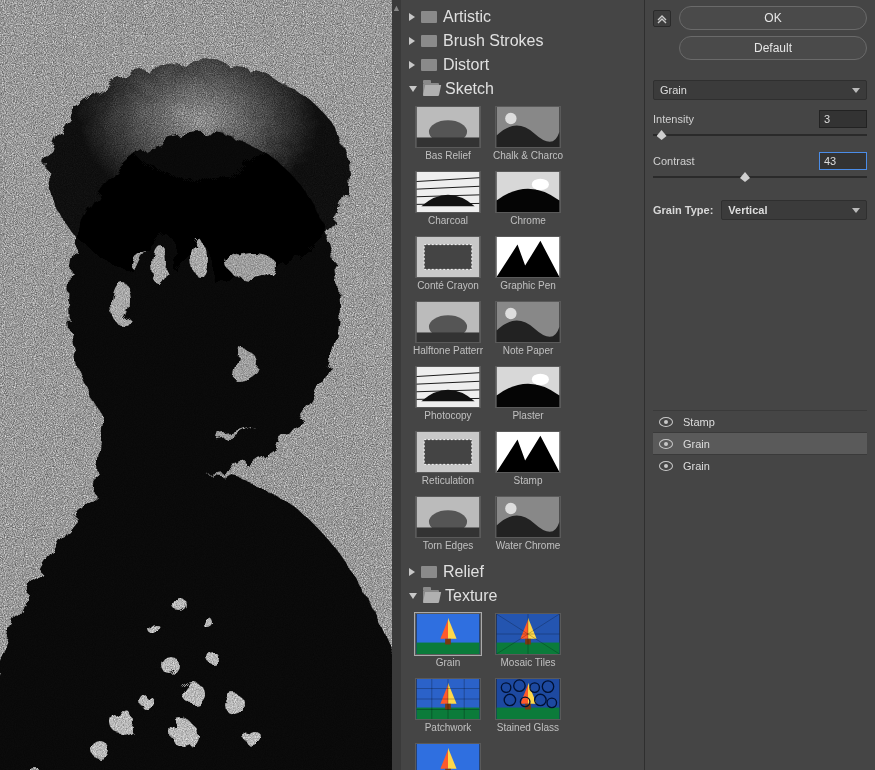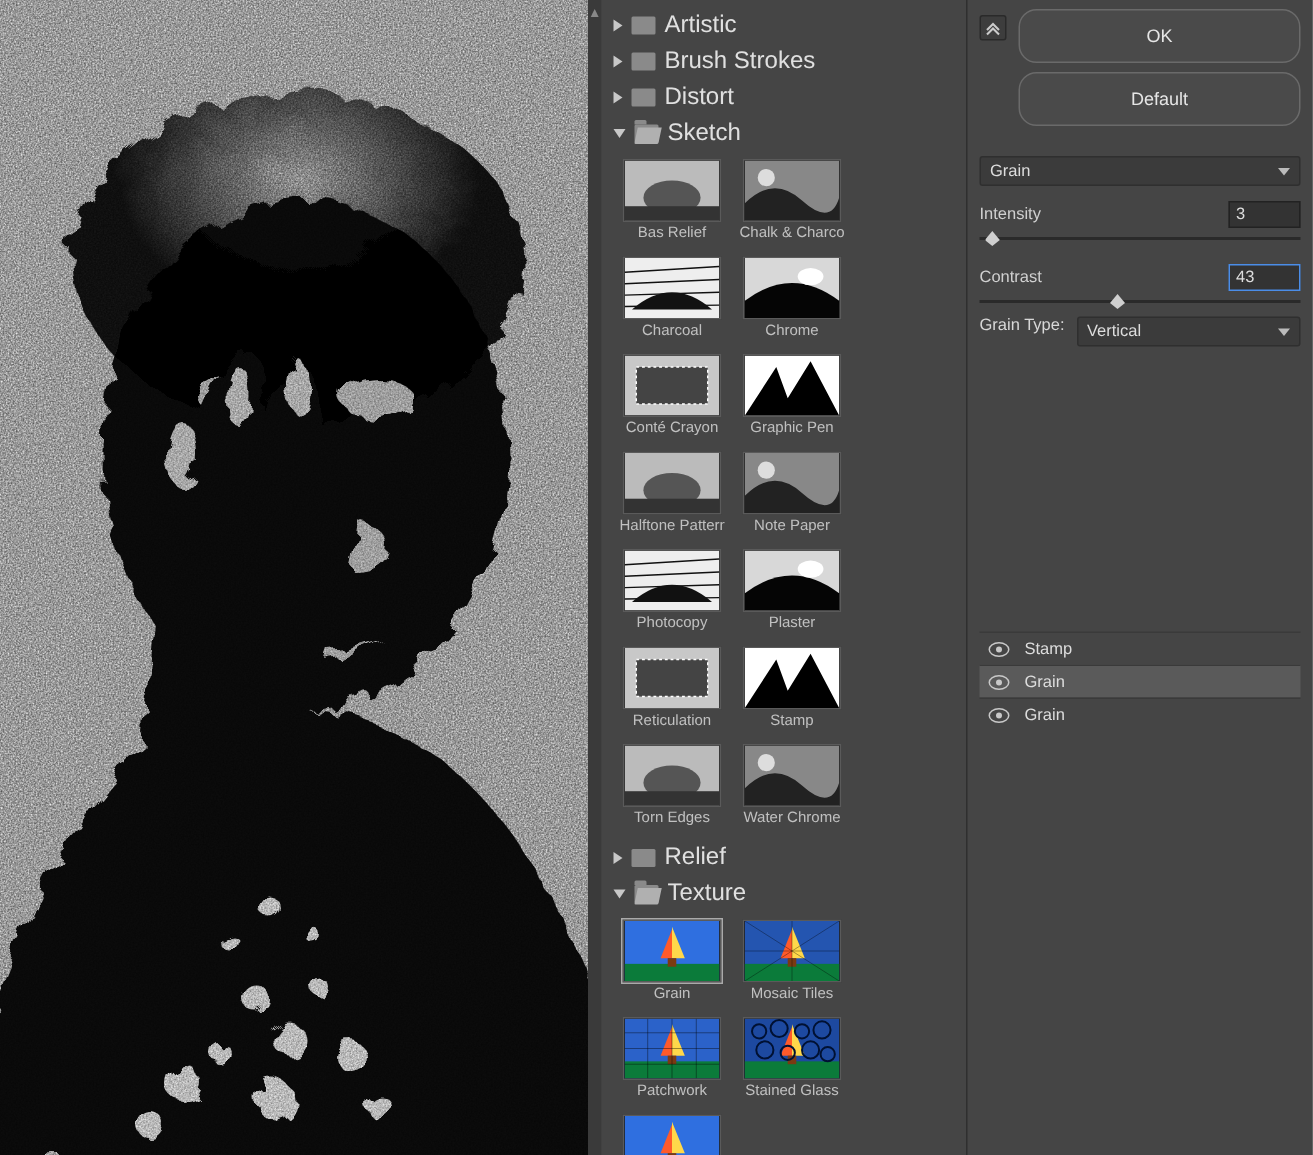--- a/index.html
+++ b/index.html
@@ -94,21 +94,21 @@
   }
   .btnrow{ display:flex; gap:8px; align-items:flex-start; margin-bottom:6px;}
   .collapse-toggle{
     width:18px; height:17px; border:1px solid #2a2a2a; border-radius:2px;
     display:flex; align-items:center; justify-content:center;
     background:#3d3d3d; margin-top:4px;
   }
   .collapse-toggle svg{ width:10px; height:10px; stroke:#ccc; fill:none; stroke-width:1.4;}
   .bigbtns{ flex:1; display:flex; flex-direction:column; gap:6px;}
   .bigbtn{
-    height:36px; border:1px solid #6a6a6a; border-radius:12px;
+    height:24px; border:1px solid #6a6a6a; border-radius:12px;
     background:#4a4a4a;
     display:flex; align-items:center; justify-content:center;
     font-size:12px; color:#e6e6e6; cursor:pointer;
   }
   .dropdown{
     height:20px; border:1px solid #2f2f2f; background:#3b3b3b;
     display:flex; align-items:center; justify-content:space-between;
     padding:0 6px; font-size:11px; color:#ddd; border-radius:2px;
     cursor:pointer;
   }
@@ -125,21 +125,21 @@
   .numbox.focus{ border:1px solid #4b8de8; }
   .slider{
     height:10px; position:relative; margin:0 0 2px;
   }
   .slider .track{ position:absolute; left:0; right:0; top:4px; height:2px; background:#2a2a2a; }
   .slider .handle{
     position:absolute; top:0; width:10px; height:10px;
     background:#cfcfcf; transform:translateX(-50%);
     clip-path: polygon(50% 0, 100% 60%, 50% 100%, 0 60%);
   }
-  .rowsel{ display:flex; gap:8px; margin-top:3px;}
+  .rowsel{ display:flex; align-items:center; gap:8px; margin-top:16px;font-weight:bold;}
   .rowsel .dropdown{ flex:1; }
 
   .fx-stack{ margin-top:190px; display:flex; flex-direction:column; }
   .fx-item{
     display:flex; align-items:center; gap:10px;
     height:22px; padding:0 6px;
     border-top:1px solid #3a3a3a;
   }
   .fx-item.sel{ background:#5a5a5a; }
   .eye{

